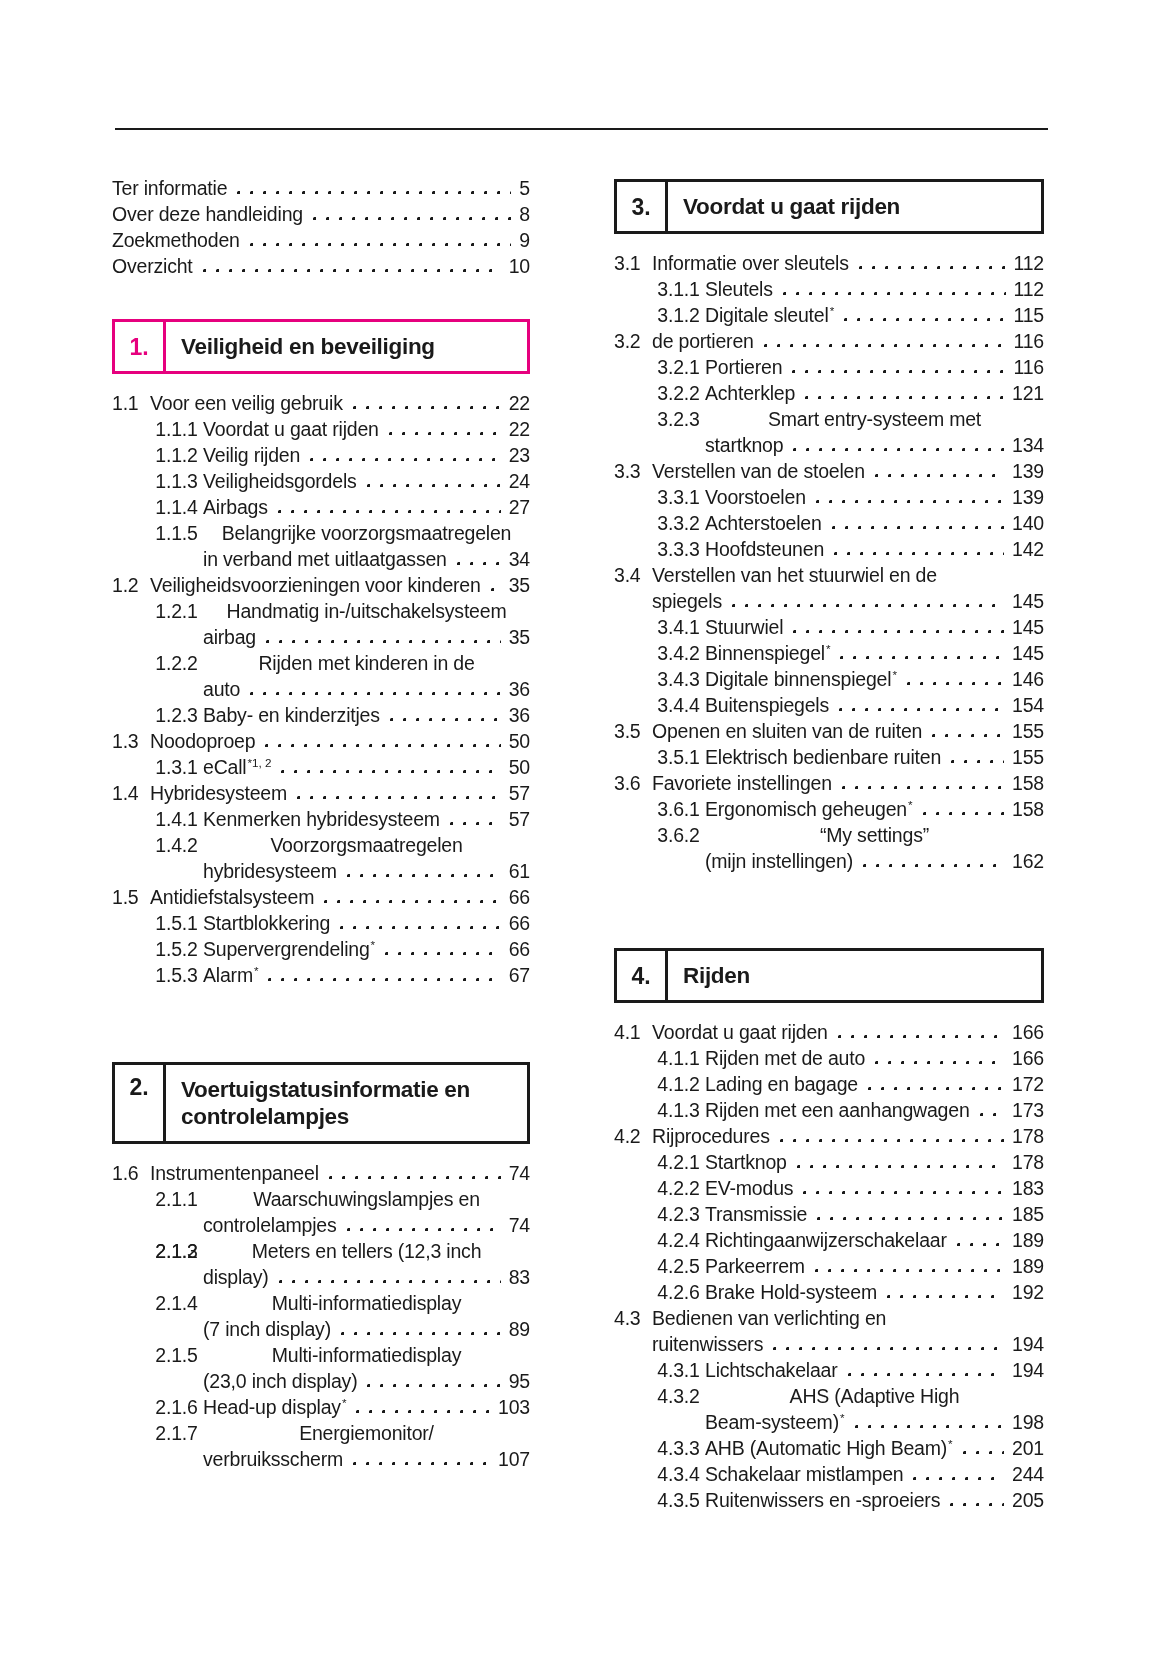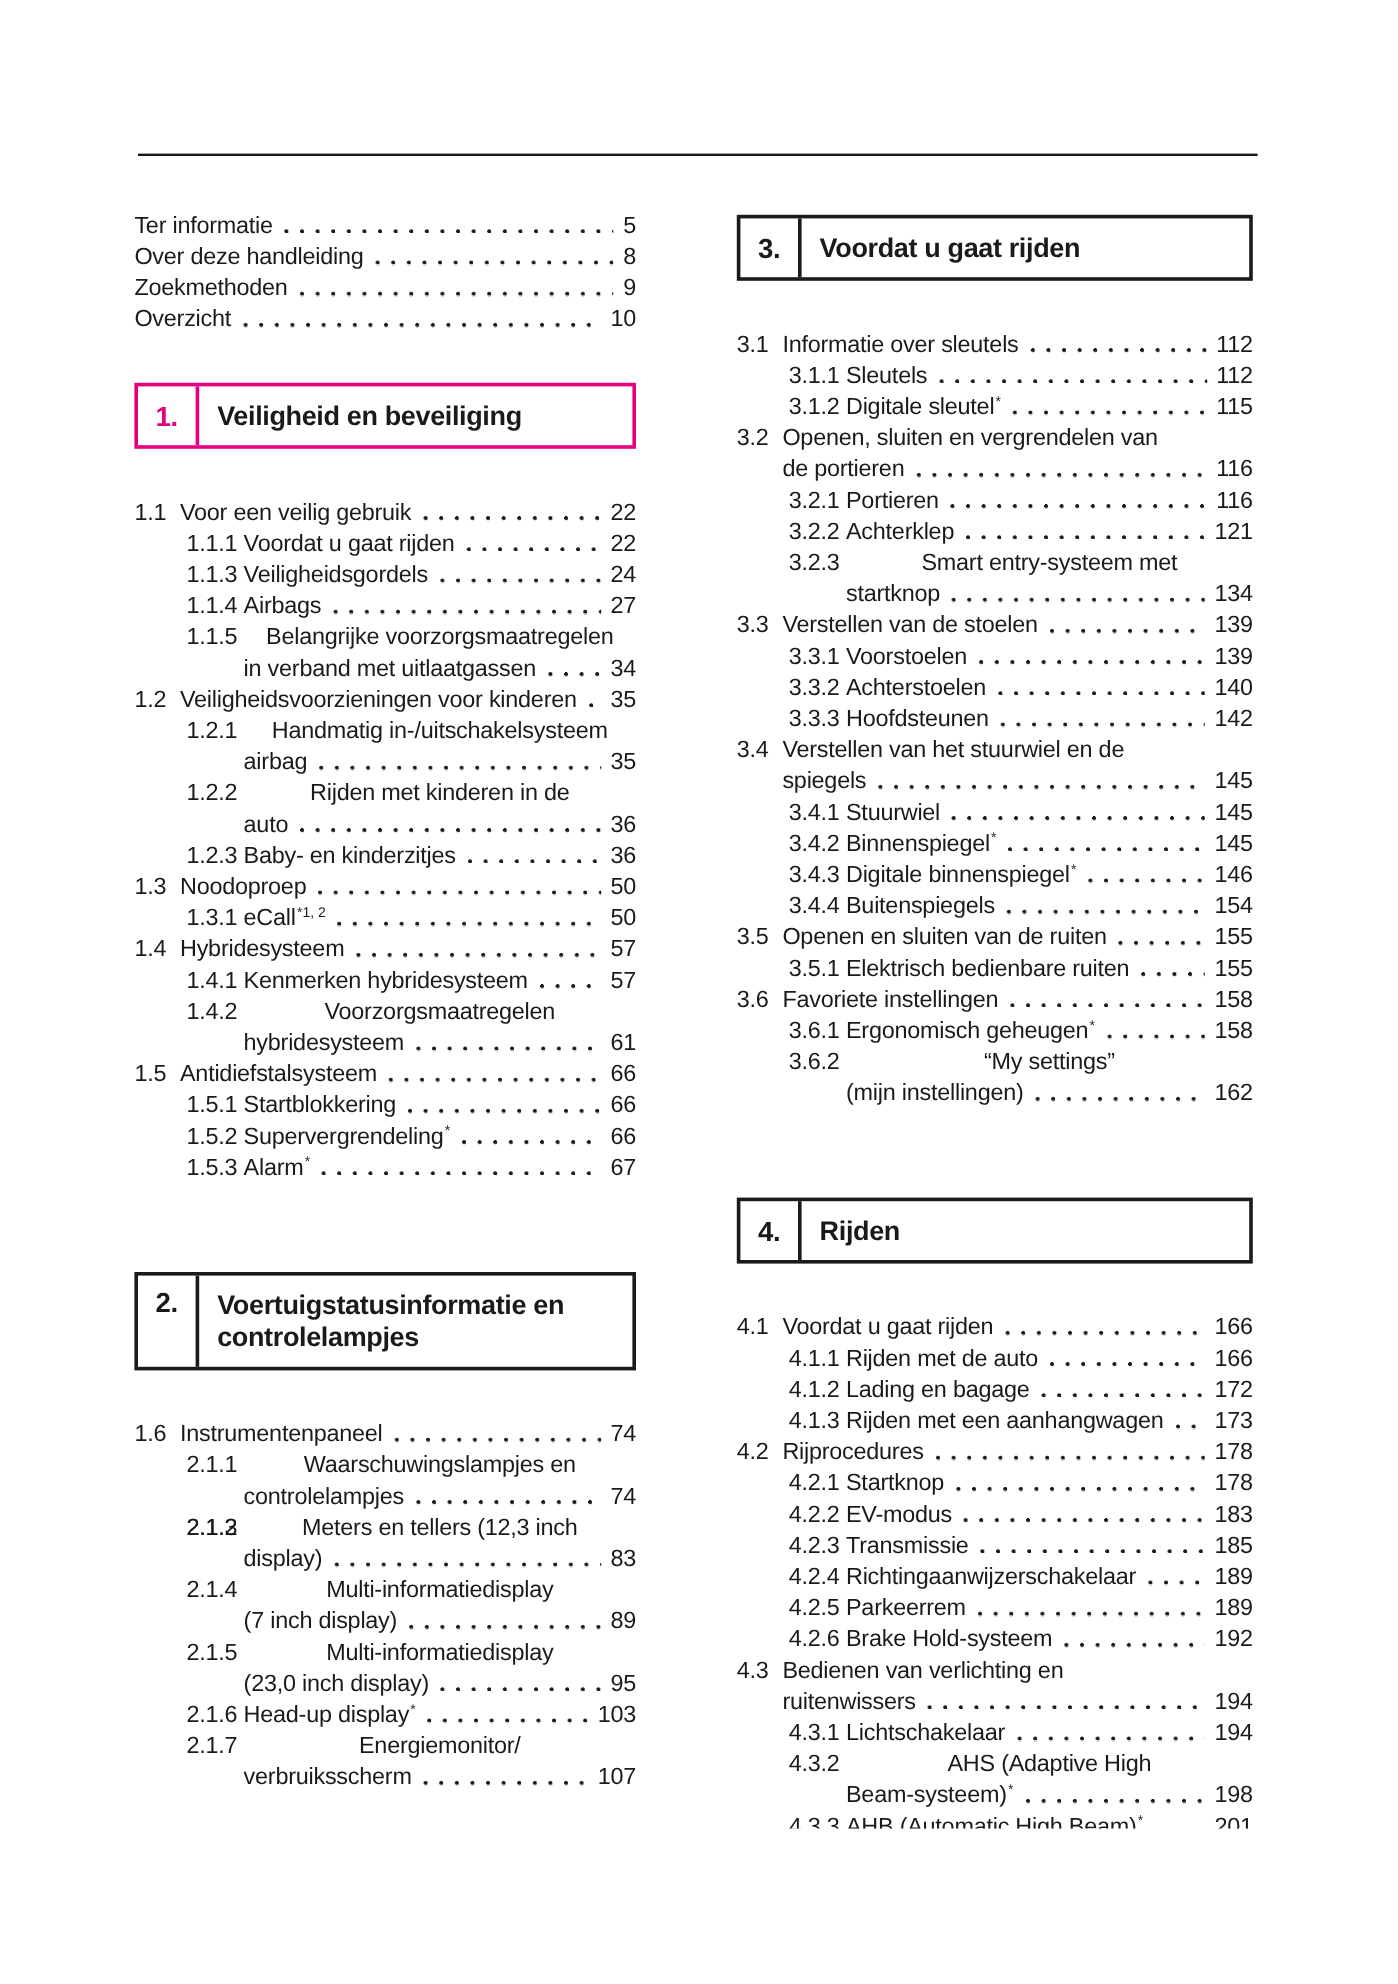--- a/index.html
+++ b/index.html
@@ -59,21 +59,21 @@
     display:flex;align-items:center;justify-content:center;
     font-weight:bold;font-size:23px;
     border-right:3px solid #1a1a1a;
   }
   .chbox.twoline .n{align-items:flex-start;padding-top:9px;}
   .chbox .t{
     display:flex;flex-direction:column;justify-content:center;
     padding:11px 15px;
     font-weight:bold;font-size:22.5px;line-height:27px;letter-spacing:-0.3px;
   }
-  .entries{margin-top:40px;}
+  .entries{margin-top:16px;}
 
   .footer-num{
     position:absolute;left:117px;top:1583px;
     font-size:25px;font-weight:bold;
   }
 </style>
 </head>
 <body>
 
 <div class="page">
@@ -130,20 +130,28 @@
             </div>
             <div class="entry lvl2">
               <span class="num">1.1.1</span>
               <div class="lastline">
                 <span class="lt">Voordat u gaat rijden</span>
                 <span class="dots"></span>
                 <span class="pg">22</span>
               </div>
             </div>
             <div class="entry lvl2">
+              <span class="num">1.1.2</span>
+              <div class="lastline">
+                <span class="lt">Veilig rijden</span>
+                <span class="dots"></span>
+                <span class="pg">23</span>
+              </div>
+            </div>
+            <div class="entry lvl2">
               <span class="num">1.1.3</span>
               <div class="lastline">
                 <span class="lt">Veiligheidsgordels</span>
                 <span class="dots"></span>
                 <span class="pg">24</span>
               </div>
             </div>
             <div class="entry lvl2">
               <span class="num">1.1.4</span>
               <div class="lastline">
@@ -375,21 +383,20 @@
             <div class="entry lvl2">
               <span class="num">3.1.2</span>
               <div class="lastline">
                 <span class="lt">Digitale sleutel<sup>*</sup></span>
                 <span class="dots"></span>
                 <span class="pg">115</span>
               </div>
             </div>
             <div class="entry lvl1">
               <span class="num">3.2</span>
-              <div class="line">Openen, sluiten en vergrendelen van</div>
               <div class="lastline">
                 <span class="lt">de portieren</span>
                 <span class="dots"></span>
                 <span class="pg">116</span>
               </div>
             </div>
             <div class="entry lvl2">
               <span class="num">3.2.1</span>
               <div class="lastline">
                 <span class="lt">Portieren</span>

